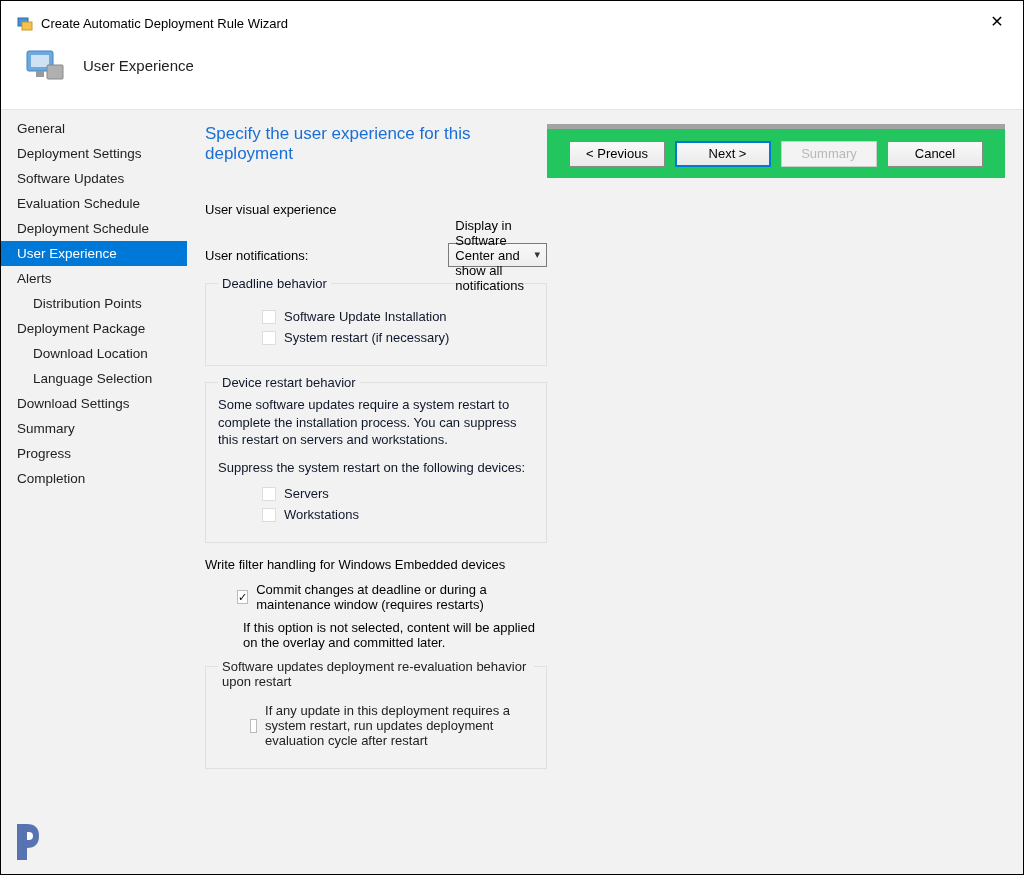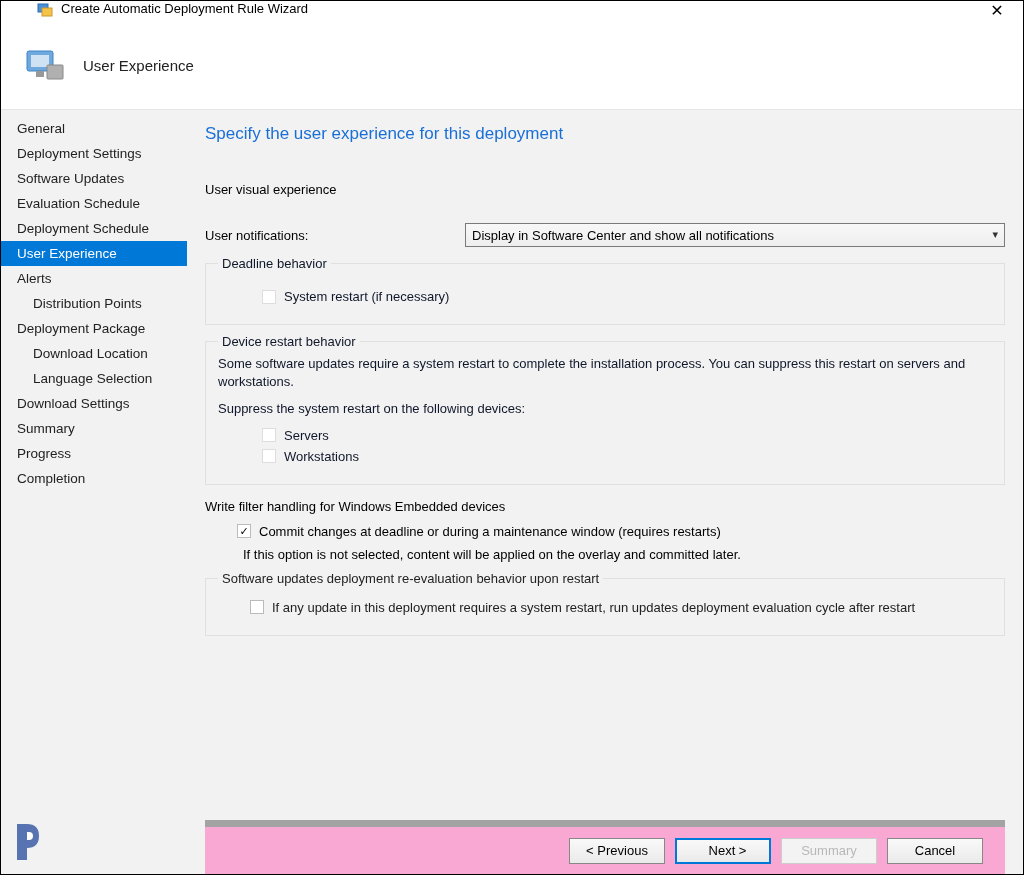--- a/index.html
+++ b/index.html
@@ -1,48 +1,48 @@
 <!DOCTYPE html>
 <html><head>
 <meta charset="utf-8">
 <style>
 * { box-sizing: border-box; margin: 0; padding: 0; font-family: "Segoe UI", Tahoma, sans-serif; }
 body { background: #fff; }
 .window { width: 1024px; height: 875px; border: 1px solid #000; display: flex; flex-direction: column; background: #fff; }
-.titlebar { height: 30px; display: flex; align-items: flex-start; padding: 0 16px; font-size: 13px; margin-left: 20px; }
+.titlebar { height: 30px; display: flex; align-items: flex-end; padding: 0 16px; font-size: 13px; }
 .titlebar .title-icon { width: 16px; height: 16px; margin-right: 8px; display: inline-block; }
 .titlebar .title-text { flex: 1; }
 .titlebar .close-btn { width: 20px; text-align: center; font-size: 16px; cursor: default; }
 .header { display: flex; align-items: center; padding: 10px 20px 20px 20px; }
 .header .header-icon { width: 48px; height: 48px; margin-right: 14px; }
 .header .header-title { font-size: 15px; color: #222; }
 .body { flex: 1; display: flex; border-top: 1px solid #e5e5e5; background: #f2f2f2; min-height: 0; }
 .sidebar { width: 186px; background: #f2f2f2; padding-top: 6px; font-size: 13.5px; color: #222; }
 .sidebar .nav-item { padding: 5px 10px 5px 16px; cursor: default; white-space: nowrap; }
 .sidebar .nav-item.sub { padding-left: 32px; }
 .sidebar .nav-item.active { background: #0078d7; color: #fff; }
-.content { flex: 1; background: #f2f2f2; padding: 14px 18px 0 18px; overflow: hidden; display: flex; flex-direction: column; }
+.content { flex: 1; background: #f2f2f2; padding: 14px 18px 0 18px; overflow: hidden; display: flex; flex-direction: row; }
 .content-inner { flex: 1; overflow: auto; }
 .page-title { color: #1a6fd6; font-size: 17px; font-weight: 400; margin-bottom: 38px; }
 .section-label { font-size: 13px; margin-bottom: 4px; }
 .row { display: flex; align-items: center; margin-bottom: 6px; margin-top: 26px; }
 .row .field-label { width: 260px; font-size: 13px; }
 .dropdown { flex: 1; height: 24px; border: 1px solid #7a7a7a; background: linear-gradient(#f8f8f8,#eee); font-size: 13px; padding: 0 22px 0 6px; position: relative; display: flex; align-items: center; }
 .dropdown .chev { position: absolute; right: 6px; top: 4px; font-size: 11px; color: #333; }
 .groupbox { border: 1px solid #e0e0e0; margin-top: 16px; padding: 4px 12px 14px 12px; font-size: 13px; }
 .groupbox.disabled { color: #0f172a; }
 .groupbox .legend { position: relative; top: -12px; background: #f2f2f2; display: inline-block; padding: 0 4px; font-size: 13px; }
 .groupbox .desc { margin: -6px 0 10px 0; line-height: 1.35; }
 .chk-row { display: flex; align-items: center; margin: 6px 0 6px 44px; }
 .chk { width: 14px; height: 14px; border: 1px solid #bbb; margin-right: 8px; background: #fff; display: inline-flex; align-items: center; justify-content: center; font-size: 11px; line-height: 1; }
 .chk.checked::after { content: "✓"; color: #000; }
 .chk.disabled { border-color: #ddd; }
 .plainbox { margin-top: 14px; font-size: 13px; }
 .plainbox .desc2 { margin: 8px 0 8px 38px; }
-.footer { height: 54px; display: flex; align-items: center; justify-content: flex-end; padding: 0 22px; gap: 10px; border-top: 7px solid #a3a3a3; background: #f9a8d4; }
+.footer { height: 54px; display: flex; align-items: center; justify-content: flex-end; padding: 0 22px; gap: 10px; border-top: 5px solid #a3a3a3; background: #22c55e; }
 .btn { min-width: 96px; height: 26px; border: 1px solid #888; background: linear-gradient(#f9f9f9,#eaeaea); font-size: 13px; cursor: default; }
 .btn.primary { border: 2px solid #0078d7; padding-left: 9px; }
 .btn.disabled { color: #b8b8b8; border-color: #ccc; background: #f3f3f3; }
 .watermark { position: absolute; left: 12px; bottom: 10px; width: 40px; height: 48px; opacity: .85; }
 .container { position: relative; }
 </style>
 </head>
 <body>
 
 <div class="window container">
@@ -100,20 +100,24 @@
           <div class="dropdown">
             <span>Display in Software Center and show all notifications</span>
             <span class="chev">▾</span>
           </div>
         </div>
 
         <div class="groupbox disabled">
           <span class="legend">Deadline behavior</span>
           <div class="chk-row">
             <span class="chk disabled"></span>
+            <span>Software Update Installation</span>
+          </div>
+          <div class="chk-row">
+            <span class="chk disabled"></span>
             <span>System restart (if necessary)</span>
           </div>
         </div>
 
         <div class="groupbox disabled">
           <span class="legend">Device restart behavior</span>
           <div class="desc">Some software updates require a system restart to complete the installation process. You can suppress this restart on servers and workstations.</div>
           <div class="desc" style="margin-top:10px">Suppress the system restart on the following devices:</div>
           <div class="chk-row">
             <span class="chk disabled"></span>

